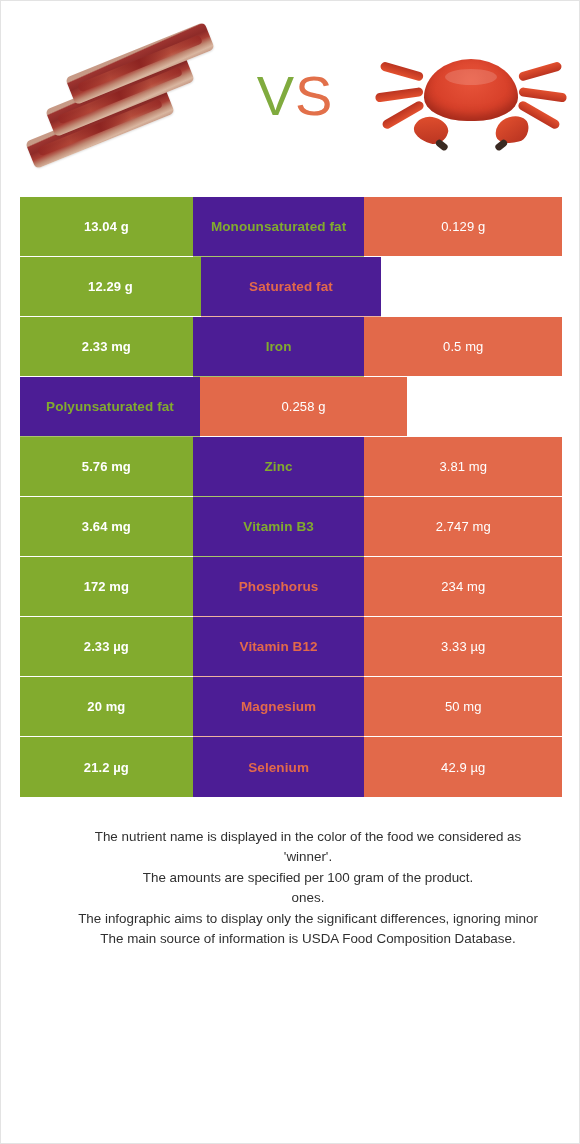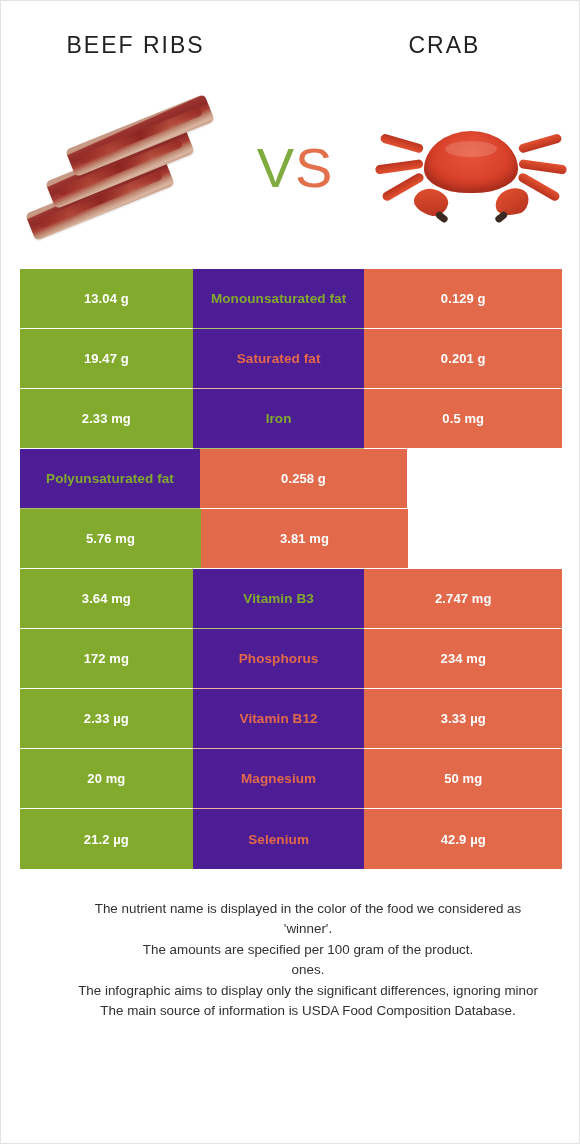--- a/index.html
+++ b/index.html
@@ -196,21 +196,21 @@
   .cell-name {
     width: 180px;
     background: #4c1d95;
     font-weight: 700;
     font-size: 13.5px;
   }
   .cell-right {
     width: 207px;
     background: #e2694a;
     color: #ffffff;
-    font-weight: 700;
+    font-weight: 400;
     border-bottom: 1.5px solid #ffffff;
   }
   .row:last-child .cell-left,
   .row:last-child .cell-right { border-bottom: none; }
   .name-green { color: #82ab2e; border-bottom: 1px solid #a9c46b; }
   .name-orange { color: #e2694a; border-bottom: 1px solid #edb39f; }
   .row:last-child .cell-name { border-bottom: none; }
 
   
   .footer {
@@ -222,25 +222,20 @@
     color: #303030;
     margin-left: 36px;
   }
   .footer p { margin: 0; }
 </style>
 </head>
 <body>
 
 <div class="page">
 
-  <div class="header">
-    <div class="header-title title-left">Beef Ribs</div>
-    <div class="title-spacer"></div>
-    <div class="header-title title-right">Crab</div>
-  </div>
 
   <div class="hero">
     <div class="hero-cell">
       <div class="ribs">
         <div class="rib rib1"></div>
         <div class="rib rib2"></div>
         <div class="rib rib3"></div>
       </div>
     </div>
 
@@ -265,38 +260,38 @@
 
   <div class="table">
 
     <div class="row">
       <div class="cell cell-left">13.04 g</div>
       <div class="cell cell-name name-green">Monounsaturated fat</div>
       <div class="cell cell-right">0.129 g</div>
     </div>
 
     <div class="row">
-      <div class="cell cell-left">19.47 g</div>
+      <div class="cell cell-left">12.29 g</div>
       <div class="cell cell-name name-orange">Saturated fat</div>
-      <div class="cell cell-right">0.201 g</div>
     </div>
 
     <div class="row">
       <div class="cell cell-left">2.33 mg</div>
       <div class="cell cell-name name-green">Iron</div>
       <div class="cell cell-right">0.5 mg</div>
     </div>
 
     <div class="row">
       <div class="cell cell-name name-green">Polyunsaturated fat</div>
       <div class="cell cell-right">0.258 g</div>
     </div>
 
     <div class="row">
       <div class="cell cell-left">5.76 mg</div>
+      <div class="cell cell-name name-green">Zinc</div>
       <div class="cell cell-right">3.81 mg</div>
     </div>
 
     <div class="row">
       <div class="cell cell-left">3.64 mg</div>
       <div class="cell cell-name name-green">Vitamin B3</div>
       <div class="cell cell-right">2.747 mg</div>
     </div>
 
     <div class="row">

